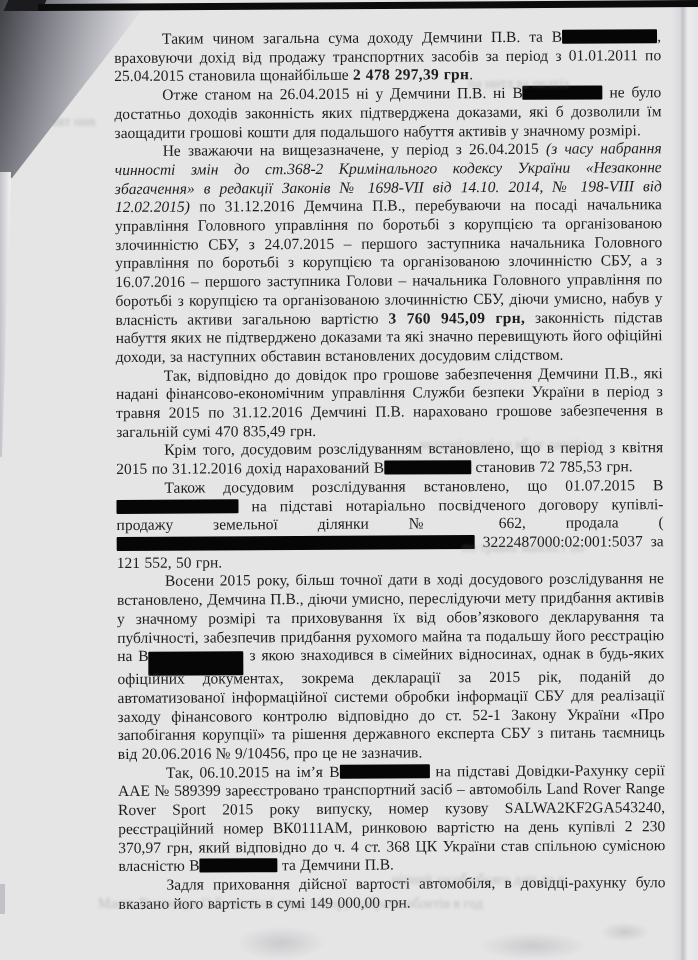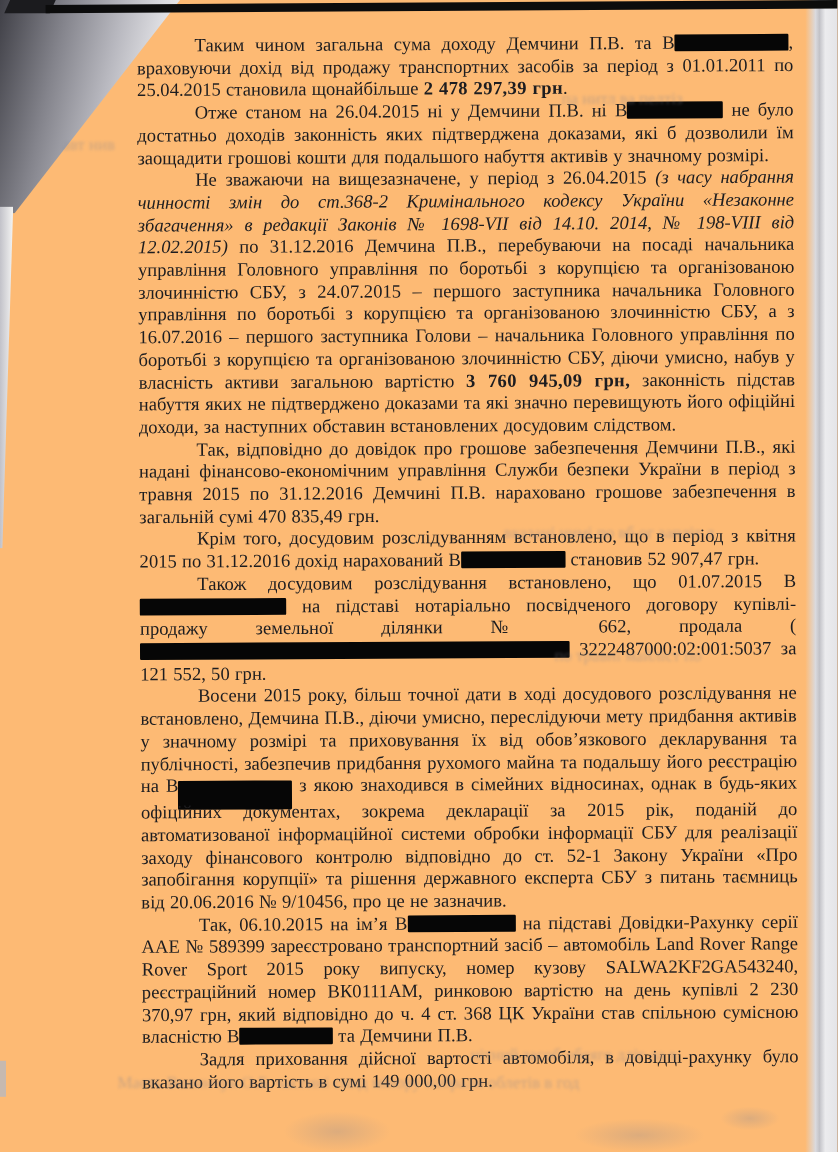--- a/index.html
+++ b/index.html
@@ -1,18 +1,18 @@
 <!DOCTYPE html>
 <html><head>
 <meta charset="utf-8">
 <style>
   html,body { margin:0; padding:0; background:#9a9aa0; }
   .page {
     position:relative; width:698px; height:960px; margin:0 auto;
-    background:#fdba74; overflow:hidden;
+    background:#e5e5e5; overflow:hidden;
     font-family:"Liberation Serif", serif;
   }
   
   .edge-top-bar {
     position:absolute; top:0; left:38px; right:-6px; height:7px;
     background:#0c0c0c; transform:rotate(-0.35deg); transform-origin:100% 0;
   }
   .corner-dark {
     position:absolute; top:0; left:6px; width:38px; height:11px;
     background:#1b1b1e; transform:skewX(-24deg);
@@ -70,21 +70,21 @@
   <div class="edge-left-mark"></div>
   <div class="edge-right"></div>
   <div class="corner-dark"></div>
   <div class="edge-top-bar"></div>
 
   <div class="doc">
       <p class="para"><span class="">Таким чином загальна сума доходу Демчини П.В. та В</span><span class="redaction" style="width: 95px;"></span><span class="">, враховуючи дохід від продажу транспортних засобів за період з 01.01.2011 по 25.04.2015 становила щонайбільше </span><span class="seg-b ">2 478 297,39 грн</span><span class="">.</span></p>
       <p class="para"><span class="">Отже станом на 26.04.2015 ні у Демчини П.В. ні В</span><span class="redaction" style="width: 80px;"></span><span class=""> не було достатньо доходів законність яких підтверджена доказами, які б дозволили їм заощадити грошові кошти для подальшого набуття активів у значному розмірі.</span></p>
       <p class="para"><span class="">Не зважаючи на вищезазначене, у період з 26.04.2015 </span><span class="seg-i">(з часу набрання чинності змін до ст.368-2 Кримінального кодексу України «Незаконне збагачення» в редакції Законів № 1698-VII від 14.10. 2014, № 198-VIII від 12.02.2015)</span><span class=""> по 31.12.2016 Демчина П.В., перебуваючи на посаді начальника управління Головного управління по боротьбі з корупцією та організованою злочинністю СБУ, з 24.07.2015 – першого заступника начальника Головного управління по боротьбі з корупцією та організованою злочинністю СБУ, а з 16.07.2016 – першого заступника Голови – начальника Головного управління по боротьбі з корупцією та організованою злочинністю СБУ, діючи умисно, набув у власність активи загальною вартістю </span><span class="seg-b ">3 760 945,09 грн,</span><span class=""> законність підстав набуття яких не підтверджено доказами та які значно перевищують його офіційні доходи, за наступних обставин встановлених досудовим слідством.</span></p>
       <p class="para"><span class="">Так, відповідно до довідок про грошове забезпечення Демчини П.В., які надані фінансово-економічним управління Служби безпеки України в період з травня 2015 по 31.12.2016 Демчині П.В. нараховано грошове забезпечення в загальній сумі 470 835,49 грн.</span></p>
-      <p class="para"><span class="">Крім того, досудовим розслідуванням встановлено, що в період з квітня 2015 по 31.12.2016 дохід нарахований В</span><span class="redaction" style="width: 87px;"></span><span class=""> становив 52 907,47 грн.</span></p>
+      <p class="para"><span class="">Крім того, досудовим розслідуванням встановлено, що в період з квітня 2015 по 31.12.2016 дохід нарахований В</span><span class="redaction" style="width: 87px;"></span><span class=""> становив 72 785,53 грн.</span></p>
       <p class="para"><span class="">Також досудовим розслідування встановлено, що 01.07.2015 В</span><span class="redaction" style="width: 122px;"></span><span class=""> на підставі нотаріально посвідченого договору купівлі-продажу земельної ділянки № 662, продала (</span><span class="redaction" style="width: 358px;"></span><span class=""> 3222487000:02:001:5037 за 121 552, 50 грн.</span></p>
       <p class="para"><span class="">Восени 2015 року, більш точної дати в ході досудового розслідування не встановлено, Демчина П.В., діючи умисно, переслідуючи мету придбання активів у значному розмірі та приховування їх від обов’язкового декларування та публічності, забезпечив придбання рухомого майна та подальшу його реєстрацію на В</span><span class="redaction redaction-tall" style="width: 95px;"></span><span class=""> з якою знаходився в сімейних відносинах, однак в будь-яких офіційних документах, зокрема декларації за 2015 рік, поданій до автоматизованої інформаційної системи обробки інформації СБУ для реалізації заходу фінансового контролю відповідно до ст. 52-1 Закону України «Про запобігання корупції» та рішення державного експерта СБУ з питань таємниць від 20.06.2016 № 9/10456, про це не зазначив.</span></p>
       <p class="para"><span class="">Так, 06.10.2015 на ім’я В</span><span class="redaction" style="width: 90px;"></span><span class=""> на підставі Довідки-Рахунку серії ААЕ № 589399 зареєстровано транспортний засіб – автомобіль Land Rover Range Rover Sport 2015 року випуску, номер кузову SALWA2KF2GA543240, реєстраційний номер ВК0111АМ, ринковою вартістю на день купівлі 2 230 370,97 грн, який відповідно до ч. 4 ст. 368 ЦК України став спільною сумісною власністю В</span><span class="redaction" style="width: 78px;"></span><span class=""> та Демчини П.В.</span></p>
       <p class="para"><span class="">Задля приховання дійсної вартості автомобіля, в довідці-рахунку було вказано його вартість в сумі 149 000,00 грн.</span></p>
     </div>
 
   <div id="ghost-host">
       <div class="ghost" style="left: 468px; top: 76px;">па нитл ва пелтіз</div>
       <div class="ghost" style="left: 52px; top: 114px;">авт нив</div>
       <div class="ghost" style="left: 420px; top: 437px;">вказані нимі по вб ог запліт л</div>

